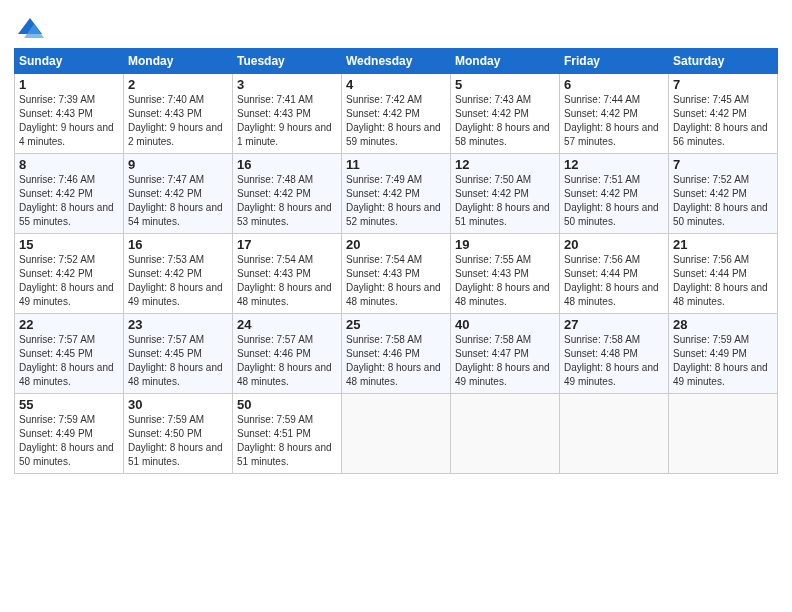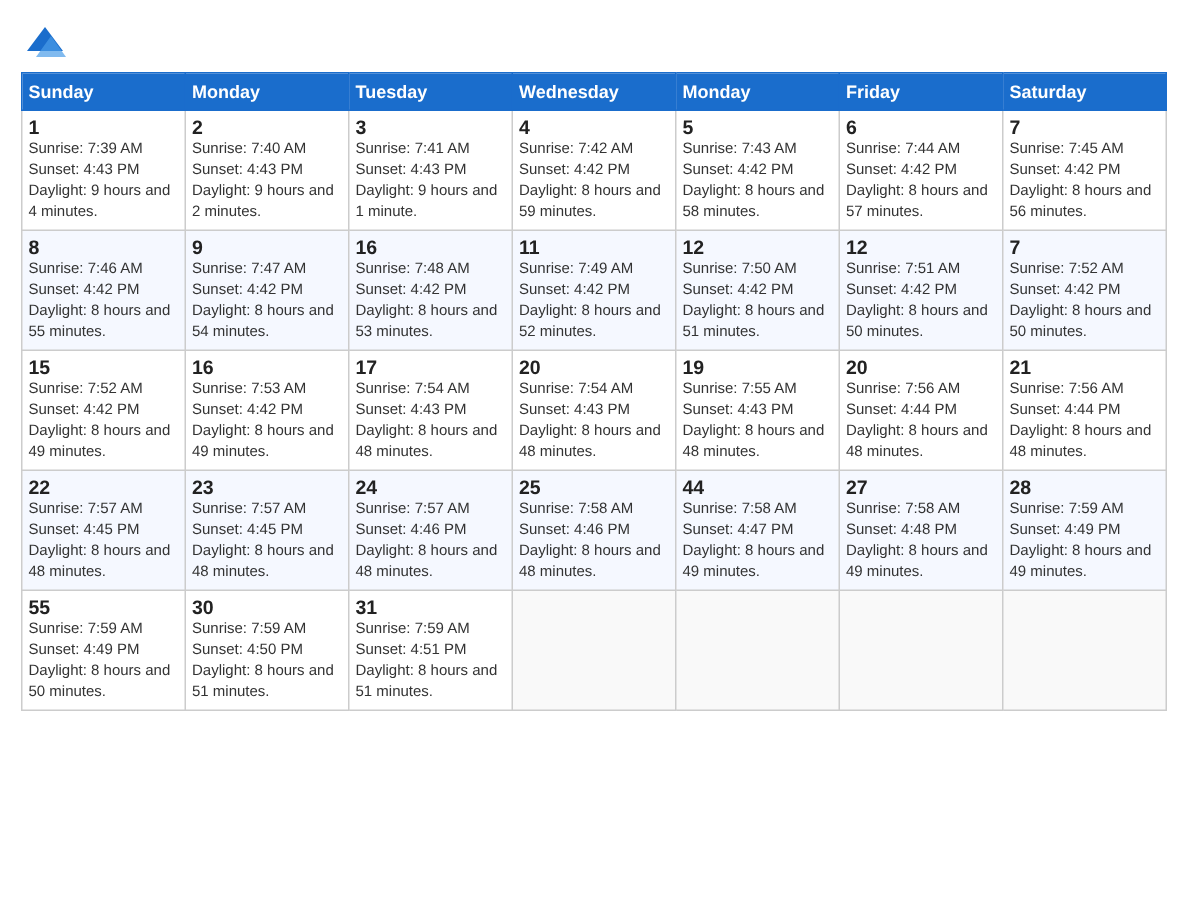--- a/index.html
+++ b/index.html
@@ -286,21 +286,21 @@
           Sunrise: 7:57 AM<br>Sunset: 4:46 PM<br>Daylight: 8 hours and 48 minutes.
         </div>
           </td>
           <td>
             <span class="day-num">25</span>
         <div class="cell-text">
           Sunrise: 7:58 AM<br>Sunset: 4:46 PM<br>Daylight: 8 hours and 48 minutes.
         </div>
           </td>
           <td>
-            <span class="day-num">44</span>
+            <span class="day-num">40</span>
         <div class="cell-text">
           Sunrise: 7:58 AM<br>Sunset: 4:47 PM<br>Daylight: 8 hours and 49 minutes.
         </div>
           </td>
           <td>
             <span class="day-num">27</span>
         <div class="cell-text">
           Sunrise: 7:58 AM<br>Sunset: 4:48 PM<br>Daylight: 8 hours and 49 minutes.
         </div>
           </td>
@@ -318,21 +318,21 @@
           Sunrise: 7:59 AM<br>Sunset: 4:49 PM<br>Daylight: 8 hours and 50 minutes.
         </div>
           </td>
           <td>
             <span class="day-num">30</span>
         <div class="cell-text">
           Sunrise: 7:59 AM<br>Sunset: 4:50 PM<br>Daylight: 8 hours and 51 minutes.
         </div>
           </td>
           <td>
-            <span class="day-num">31</span>
+            <span class="day-num">50</span>
         <div class="cell-text">
           Sunrise: 7:59 AM<br>Sunset: 4:51 PM<br>Daylight: 8 hours and 51 minutes.
         </div>
           </td>
           <td class="empty-cell"></td>
           <td class="empty-cell"></td>
           <td class="empty-cell"></td>
           <td class="empty-cell"></td>
         </tr>
       </tbody>

